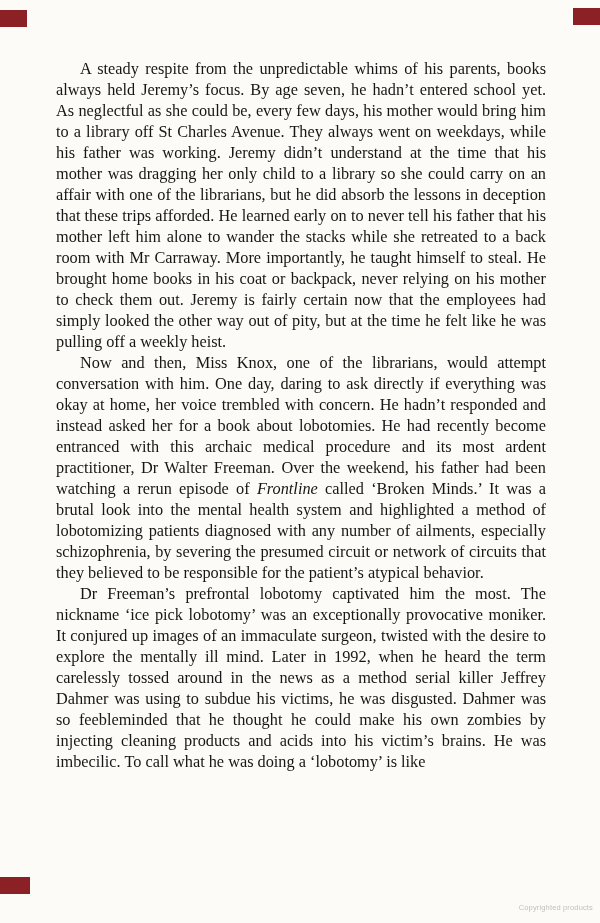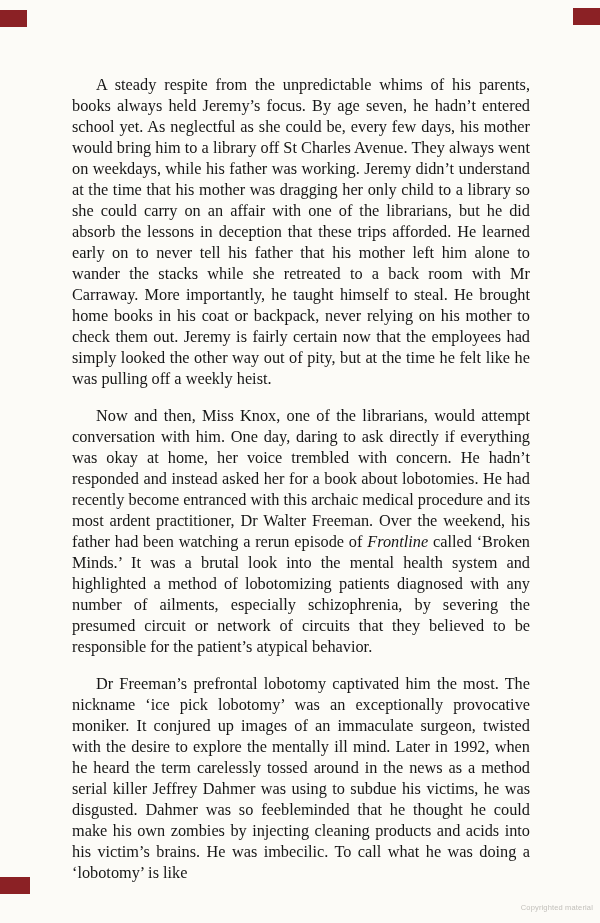--- a/index.html
+++ b/index.html
@@ -28,21 +28,21 @@
     position: absolute;
     left: 56px;
     top: 58px;
     width: 490px;
     color: #161616;
     font-size: 16.3px;
     line-height: 21px;
     text-align: justify;
   }
   .text-block p {
-    margin: 16px;
+    margin: 0;
     padding: 0;
     text-indent: 24px;
   }
   .text-block .italic {
     font-style: italic;
   }
   .watermark {
     position: absolute;
     right: 7px;
     bottom: 11px;
@@ -59,14 +59,14 @@
   <div class="scan-marker marker-tl"></div>
   <div class="scan-marker marker-tr"></div>
   <div class="scan-marker marker-bl"></div>
 
   <div class="text-block">
       <p><span>A steady respite from the unpredictable whims of his parents, books always held Jeremy’s focus. By age seven, he hadn’t entered school yet. As neglectful as she could be, every few days, his mother would bring him to a library off St Charles Avenue. They always went on weekdays, while his father was working. Jeremy didn’t understand at the time that his mother was dragging her only child to a library so she could carry on an affair with one of the librarians, but he did absorb the lessons in deception that these trips afforded. He learned early on to never tell his father that his mother left him alone to wander the stacks while she retreated to a back room with Mr Carraway. More importantly, he taught himself to steal. He brought home books in his coat or backpack, never relying on his mother to check them out. Jeremy is fairly certain now that the employees had simply looked the other way out of pity, but at the time he felt like he was pulling off a weekly heist.</span></p>
       <p><span>Now and then, Miss Knox, one of the librarians, would attempt conversation with him. One day, daring to ask directly if everything was okay at home, her voice trembled with concern. He hadn’t responded and instead asked her for a book about lobotomies. He had recently become entranced with this archaic medical procedure and its most ardent practitioner, Dr Walter Freeman. Over the weekend, his father had been watching a rerun episode of </span><span class="italic">Frontline</span><span> called ‘Broken Minds.’ It was a brutal look into the mental health system and highlighted a method of lobotomizing patients diagnosed with any number of ailments, especially schizophrenia, by severing the presumed circuit or network of circuits that they believed to be responsible for the patient’s atypical behavior.</span></p>
       <p><span>Dr Freeman’s prefrontal lobotomy captivated him the most. The nickname ‘ice pick lobotomy’ was an exceptionally provocative moniker. It conjured up images of an immaculate surgeon, twisted with the desire to explore the mentally ill mind. Later in 1992, when he heard the term carelessly tossed around in the news as a method serial killer Jeffrey Dahmer was using to subdue his victims, he was disgusted. Dahmer was so feebleminded that he thought he could make his own zombies by injecting cleaning products and acids into his victim’s brains. He was imbecilic. To call what he was doing a ‘lobotomy’ is like</span></p>
     </div>
 
-  <div class="watermark">Copyrighted material</div>
+  <div class="watermark">Copyrighted products</div>
 </div>
 
 </body></html>

